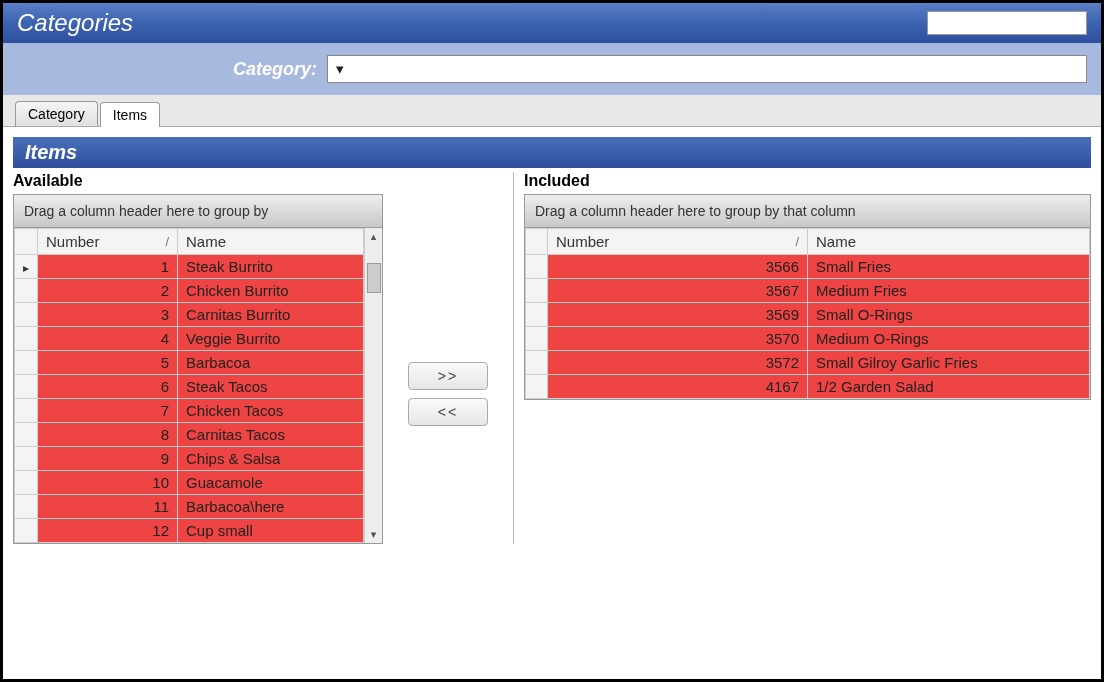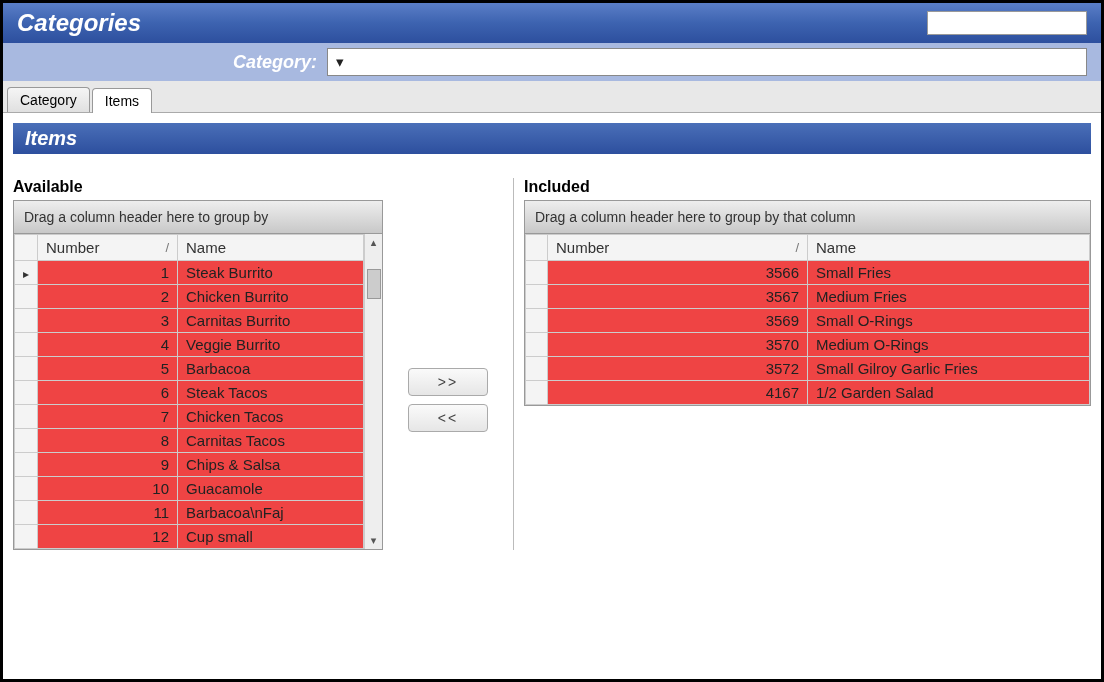--- a/index.html
+++ b/index.html
@@ -14,39 +14,39 @@
     .outer-border {
       border: 3px solid #000;
       width: 1104px;
       height: 682px;
     }
     .title-bar {
       background: linear-gradient(to bottom, #5a7ec7 0%, #3d63b0 50%, #2d4f9e 100%);
       color: #fff;
       font-size: 24px;
       font-style: italic;
-      font-weight: bold;
+      font-weight: normal;
       padding: 6px 14px;
       display: flex;
       justify-content: space-between;
       align-items: center;
       height: 40px;
     }
     .title-bar .search-box {
       background: #fff;
       width: 160px;
       height: 24px;
       border: 1px solid #999;
     }
     .category-row {
       background: #a8b9e0;
       display: flex;
       align-items: center;
       padding: 8px 14px;
-      height: 38px;
+      height: 52px;
       gap: 10px;
     }
     .category-row .label {
       color: #fff;
       font-size: 18px;
       font-style: italic;
       font-weight: bold;
       width: 300px;
       text-align: right;
     }
@@ -61,21 +61,21 @@
       padding: 0 8px;
       font-size: 15px;
       color: #222;
     }
     .tab-strip {
       background: #e8e8e8;
       border-bottom: 1px solid #aaa;
       display: flex;
       align-items: flex-end;
       height: 32px;
-      padding-left: 4px;
+      padding-left: 12px;
       padding-top: 4px;
     }
     .tab {
       border: 1px solid #999;
       border-bottom: none;
       padding: 4px 12px;
       margin-right: 2px;
       font-size: 14px;
       background: linear-gradient(to bottom,#f5f5f5,#e0e0e0);
       border-top-left-radius: 4px;
@@ -93,21 +93,21 @@
     .section-header {
       background: linear-gradient(to bottom,#4a6fb8 0%, #2d4f9e 100%);
       color: #fff;
       font-weight: bold;
       font-style: italic;
       font-size: 20px;
       padding: 4px 12px;
     }
     .two-col {
       display: flex;
-      margin-top: 24px;
+      margin-top: 4px;
       gap: 0;
     }
     .col-available { width: 370px; }
     .col-mid { width: 130px; display:flex; flex-direction:column; align-items:center; justify-content:flex-start; padding-top: 190px; gap:8px; }
     .col-included { flex: 1; border-left: 1px solid #bbb; padding-left: 10px; }
     .col-title {
       font-weight: bold;
       font-size: 16px;
       margin-bottom: 4px;
     }
@@ -276,21 +276,21 @@
                       <td>Chips &amp; Salsa</td>
                     </tr>
                     <tr>
                       <td class="sel"></td>
                       <td class="num">10</td>
                       <td>Guacamole</td>
                     </tr>
                     <tr>
                       <td class="sel"></td>
                       <td class="num">11</td>
-                      <td>Barbacoa\nFaj</td>
+                      <td>Barbacoa\here</td>
                     </tr>
                     <tr>
                       <td class="sel"></td>
                       <td class="num">12</td>
                       <td>Cup small</td>
                     </tr>
                   </tbody>
               </table>
             </div>
             <div class="vscroll">

